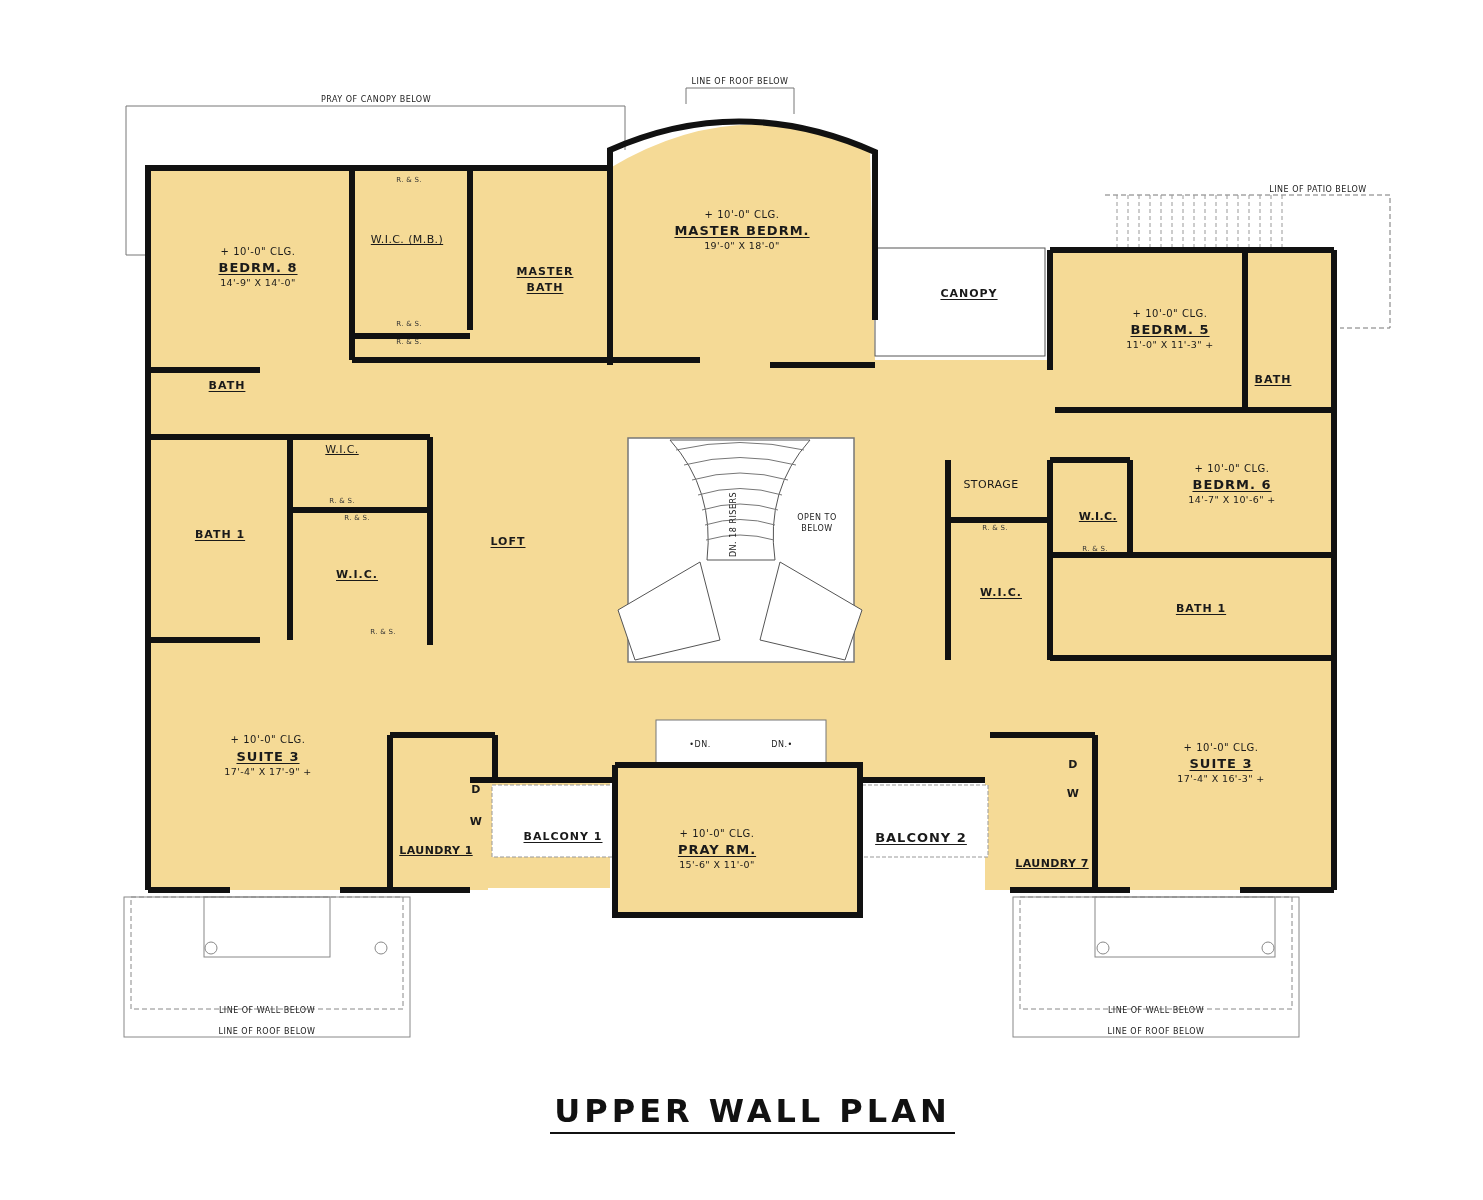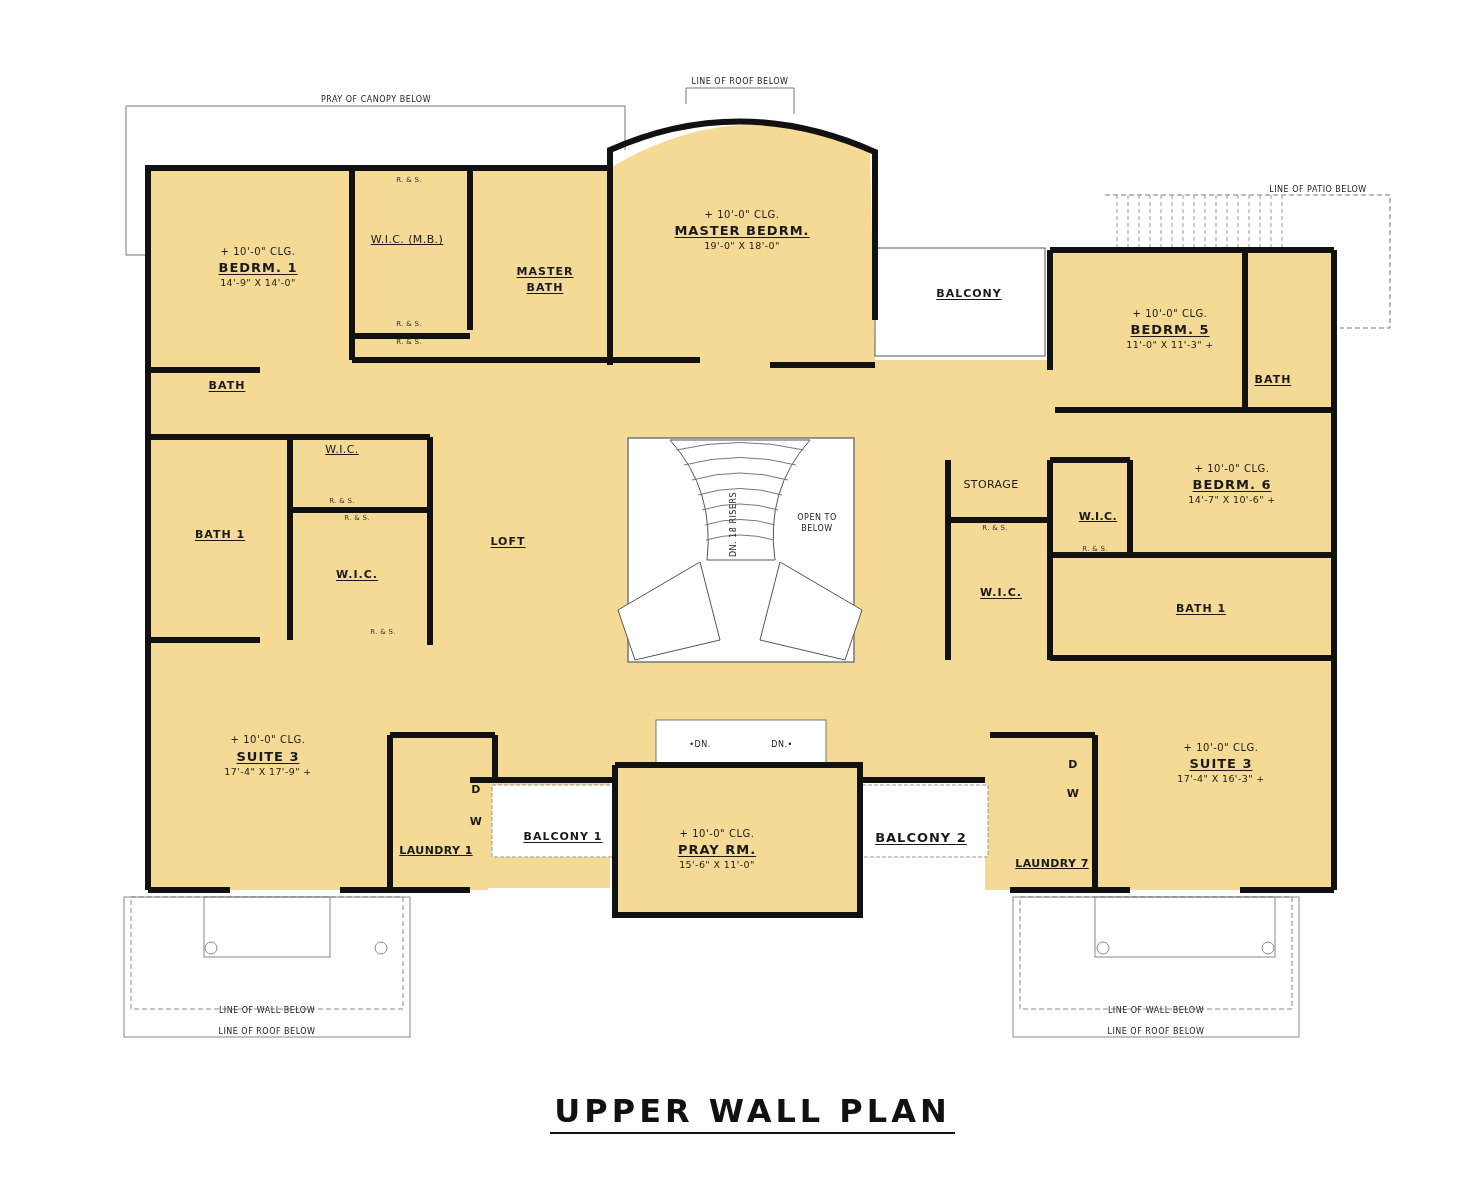--- a/index.html
+++ b/index.html
@@ -143,32 +143,32 @@
 <div class="lbl note" style="left:1156px;top:1006px">LINE OF WALL BELOW</div>
 <div class="lbl note" style="left:1156px;top:1027px">LINE OF ROOF BELOW</div>
 <div class="lbl note" style="left:817px;top:513px">OPEN TO</div>
 <div class="lbl note" style="left:817px;top:524px">BELOW</div>
 <div class="lbl note vert" style="left:733px;top:520px">DN. 18 RISERS</div>
 <div class="lbl note" style="left:700px;top:740px">•DN.</div>
 <div class="lbl note" style="left:782px;top:740px">DN.•</div>
 
 <div>
   <div class="lbl clg" style="left:258px;top:246px">+ 10'-0" CLG.</div>
-  <div class="lbl room" style="left:258px;top:260px">BEDRM. 1</div>
+  <div class="lbl room" style="left:258px;top:260px">BEDRM. 8</div>
   <div class="lbl dim" style="left:258px;top:277px">14'-9" X 14'-0"</div>
 </div>
 <div class="lbl small" style="left:407px;top:233px;text-decoration:underline">W.I.C. (M.B.)</div>
 <div class="lbl room" style="left:545px;top:265px;font-size:11px">MASTER</div>
 <div class="lbl room" style="left:545px;top:281px;font-size:11px">BATH</div>
 <div>
   <div class="lbl clg" style="left:742px;top:209px">+ 10'-0" CLG.</div>
   <div class="lbl room" style="left:742px;top:223px">MASTER BEDRM.</div>
   <div class="lbl dim" style="left:742px;top:240px">19'-0" X 18'-0"</div>
 </div>
-<div class="lbl room" style="left:969px;top:287px;font-size:11px">BALCONY</div>
+<div class="lbl room" style="left:969px;top:287px;font-size:11px">CANOPY</div>
 <div>
   <div class="lbl clg" style="left:1170px;top:308px">+ 10'-0" CLG.</div>
   <div class="lbl room" style="left:1170px;top:322px">BEDRM. 5</div>
   <div class="lbl dim" style="left:1170px;top:339px">11'-0" X 11'-3" +</div>
 </div>
 <div class="lbl room" style="left:1273px;top:373px;font-size:11px">BATH</div>
 <div class="lbl room" style="left:227px;top:379px;font-size:11px">BATH</div>
 <div class="lbl small" style="left:342px;top:443px;text-decoration:underline">W.I.C.</div>
 <div class="lbl room" style="left:220px;top:528px;font-size:11px">BATH 1</div>
 <div class="lbl room" style="left:357px;top:568px;font-size:11px">W.I.C.</div>

